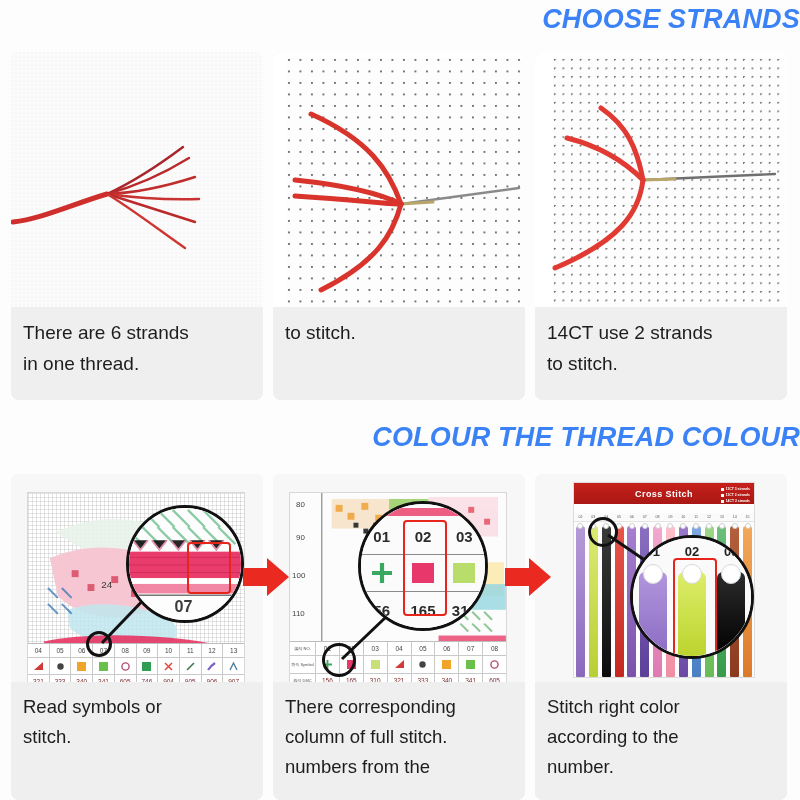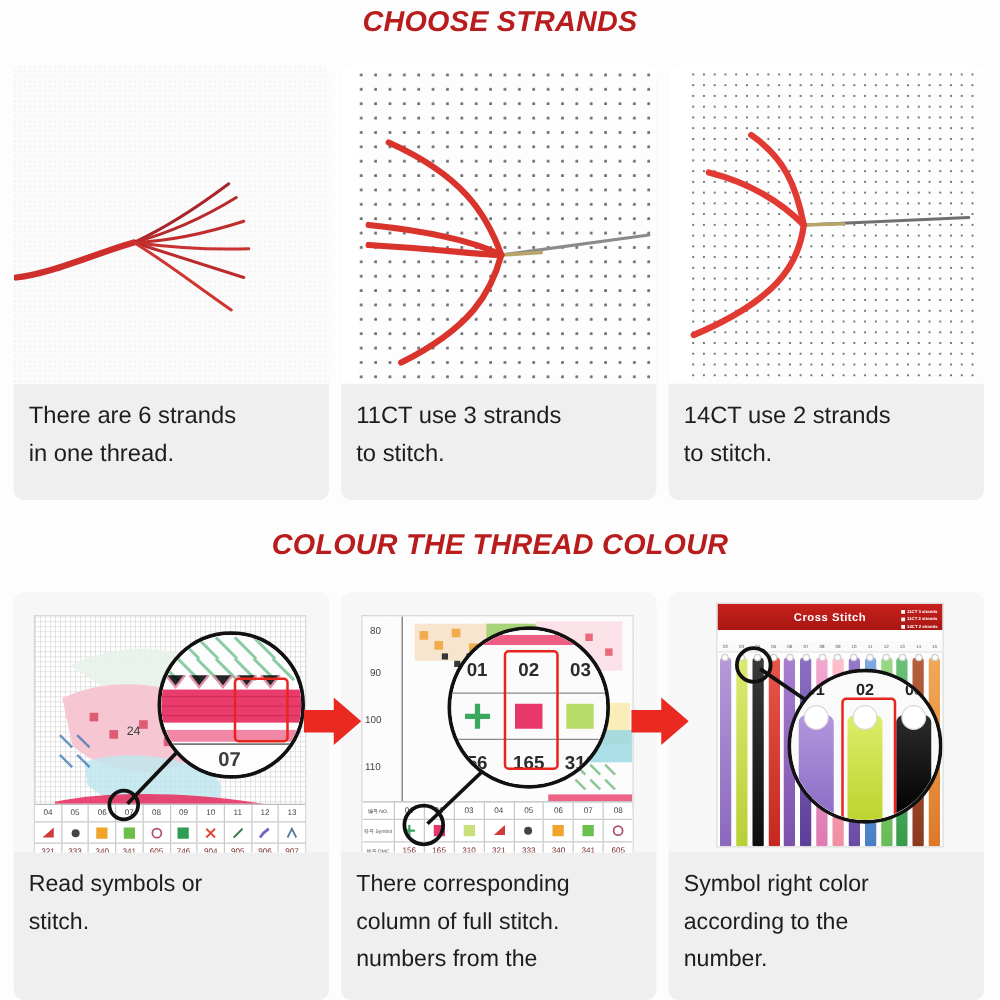--- a/index.html
+++ b/index.html
@@ -7,25 +7,25 @@
   html, body {
     width: 800px; height: 800px;
     background: #fdfdfd;
     font-family: "Liberation Sans", sans-serif;
     overflow: hidden;
   }
   .page { position: relative; width: 800px; height: 800px; }
 
   
   .section-title {
-    text-align: center;
-    color: #b91c1c;
+    text-align: right;
+    color: #3b82f6;
     font-weight: bold;
     font-style: italic;
-    font-size: 23px;
+    font-size: 27px;
     letter-spacing: .2px;
     font-family: "Liberation Sans", sans-serif;
   }
   #title-1 { position: absolute; left: 0; top: 4px; width: 800px; }
   #title-2 { position: absolute; left: 0; top: 422px; width: 800px; }
 
   
   .row { position: absolute; display: flex; gap: 10px; left: 11px; }
   #row-top    { top: 52px;  width: 778px; }
   #row-bottom { top: 474px; width: 778px; }
@@ -246,21 +246,20 @@
           <path d="M128 152 L160 150" stroke="#b9a56a" stroke-width="3" fill="none" stroke-linecap="round"></path>
           <g stroke="#d9342c" fill="none" stroke-linecap="round" stroke-width="5">
             <path d="M128 152 C116 118,96 88,38 62"></path>
             <path d="M128 152 C110 143,80 134,22 128"></path>
             <path d="M128 152 C112 152,86 148,22 144"></path>
             <path d="M128 152 C120 182,104 210,48 238"></path>
           </g>
         </svg>
       </div>
       <div class="card-caption">
-        <div>11CT use 3 strands</div>
         <div>to stitch.</div>
       </div>
     </div>
 
     <div class="card">
       <div class="card-media">
         <div class="fabric-14ct"></div>
         <svg class="media-svg" viewBox="0 0 252 255">
           <path d="M108 128 L240 122" stroke="#6f6f6f" stroke-width="2.4" fill="none" stroke-linecap="round"></path>
           <path d="M108 128 L140 127" stroke="#b9a56a" stroke-width="2.8" fill="none" stroke-linecap="round"></path>
@@ -739,19 +738,19 @@
                   <div class="hole"></div>
                   <div class="floss" style="background:linear-gradient(#2c2c2c,#000);"></div>
                 </div>
               </div>
               <div class="red-outline" style="left:40px; top:20px; width:44px; height:100px;"></div>
             </div>
           </div>
         </div>
       </div>
       <div class="card-caption">
-        <div>Symbol right color</div>
+        <div>Stitch right color</div>
         <div>according to the</div>
         <div>number.</div>
       </div>
     </div>
   </div>
 </div>
 
 </body></html>

